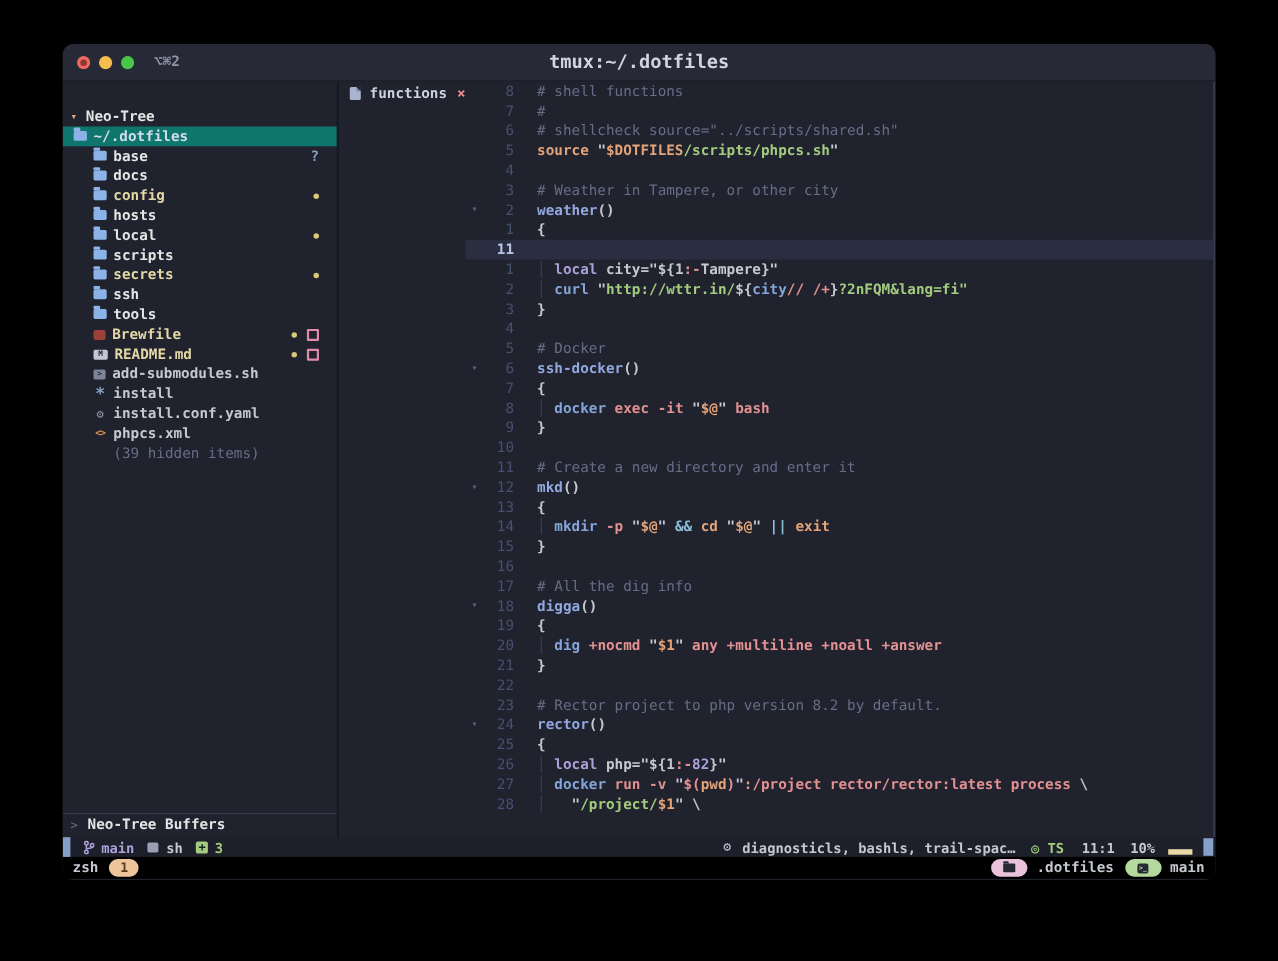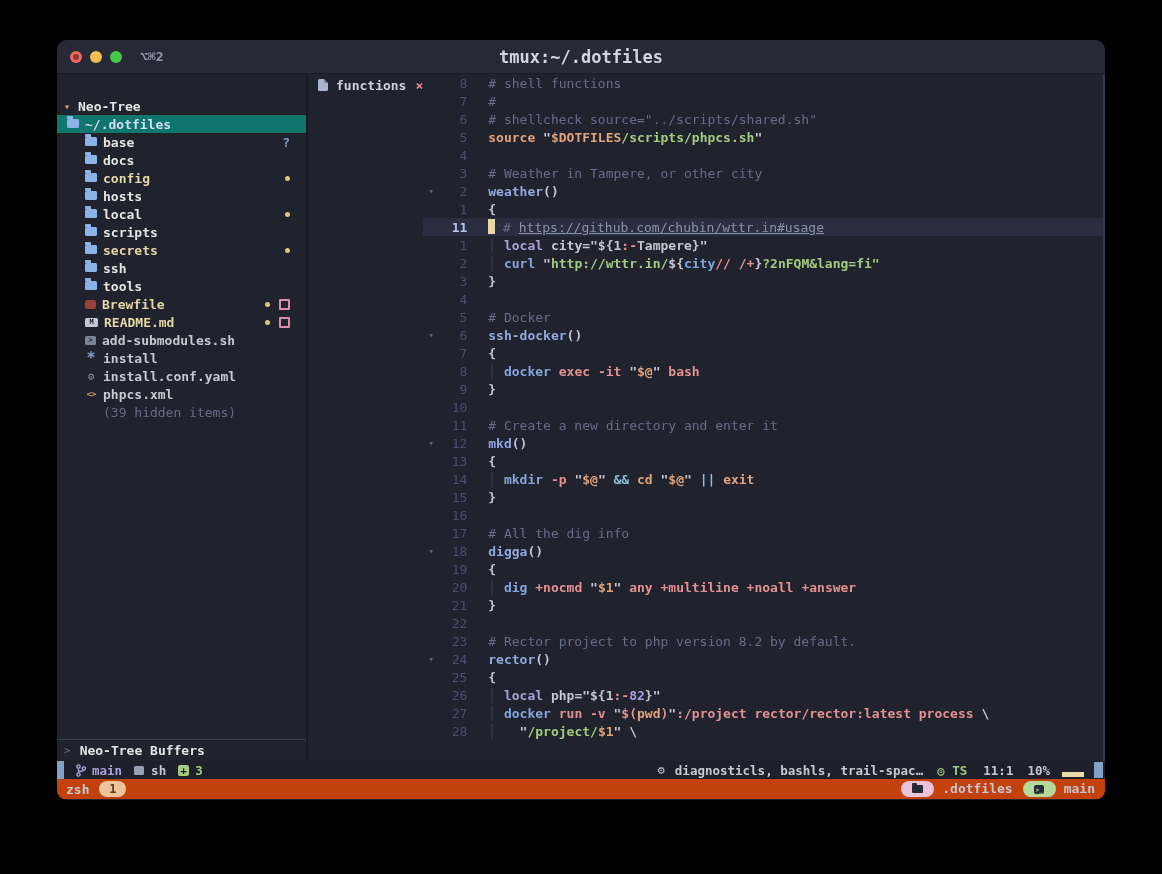--- a/index.html
+++ b/index.html
@@ -97,25 +97,25 @@
   .sl-add{color:#a3cc7e;}
   #sl-right{margin-left:auto;display:flex;align-items:center;}
   .sl-gear{color:#c0c4d0;font-size:12px;margin-right:10px;}
   .sl-lsp{color:#c6c8d1;}
   .sl-ts{color:#a3cc7e;margin-left:14px;}
   .sl-pos{color:#c6c8d1;margin-left:16px;}
   .sl-pct{color:#c6c8d1;margin-left:14px;}
   .creambar{width:22px;height:5px;background:#ecd9a8;margin-left:12px;margin-top:8px;}
   .rblock{width:9px;height:16px;background:#84a0c6;margin-left:10px;margin-right:2px;}
   
-  #tmuxbar{height:20px;background:#c2410c;display:flex;align-items:center;font-size:13px;font-weight:bold;}
+  #tmuxbar{height:20px;background:#000000;display:flex;align-items:center;font-size:13px;font-weight:bold;}
   #tmux-shell{color:#c6c8d1;margin-left:9px;}
   .pill{height:16px;border-radius:8px;display:flex;align-items:center;justify-content:center;}
   .pill-num{width:27px;background:#eec49a;color:#4a3категория;color:#573a20;font-size:12px;margin-left:10px;}
-  #tmux-right{margin-left:auto;display:flex;margin-right:10px;}
+  #tmux-right{margin-left:auto;display:flex;align-items:center;margin-right:10px;}
   .pill-ic{width:33px;}
   .pill-pink{background:#eac3da;}
   .pill-green{background:#b5d99d;}
   .tmux-label{color:#c6c8d1;margin-left:8px;}
   .pill-pink + .tmux-label{margin-right:10px;}
   .mini-folder{width:11px;height:8px;background:#272936;border-radius:1px;position:relative;}
   .mini-folder::before{content:"";position:absolute;top:-2px;left:0;width:5px;height:2px;background:#272936;border-radius:1px 1px 0 0;}
   .mini-term{width:10px;height:9px;background:#272936;border-radius:2px;color:#b5d99d;font-size:6px;line-height:9px;text-align:center;}
   .mini-term::after{content:">_";}
 </style>
@@ -246,21 +246,21 @@
       </div>
       <div id="code">
           <div class="crow"><span class="fold"></span><span class="lnum">8</span><span class="ltext"><span class="tk-c"># shell functions</span></span></div>
           <div class="crow"><span class="fold"></span><span class="lnum">7</span><span class="ltext"><span class="tk-c">#</span></span></div>
           <div class="crow"><span class="fold"></span><span class="lnum">6</span><span class="ltext"><span class="tk-c"># shellcheck source="../scripts/shared.sh"</span></span></div>
           <div class="crow"><span class="fold"></span><span class="lnum">5</span><span class="ltext"><span class="tk-x">source</span><span class="tk-p"> "</span><span class="tk-v">$DOTFILES</span><span class="tk-s">/scripts/phpcs.sh</span><span class="tk-p">"</span></span></div>
           <div class="crow"><span class="fold"></span><span class="lnum">4</span><span class="ltext"></span></div>
           <div class="crow"><span class="fold"></span><span class="lnum">3</span><span class="ltext"><span class="tk-c"># Weather in Tampere, or other city</span></span></div>
           <div class="crow"><span class="fold">▾</span><span class="lnum">2</span><span class="ltext"><span class="tk-f">weather</span><span class="tk-p">()</span></span></div>
           <div class="crow"><span class="fold"></span><span class="lnum">1</span><span class="ltext"><span class="tk-p">{</span></span></div>
-          <div class="crow cl"><span class="fold"></span><span class="lnum">11</span><span class="ltext"><span class="cursorblk"></span><span class="tk-p"> </span><span class="tk-c"># </span><span class="tk-u">https://github.com/chubin/wttr.in#usage</span></span></div>
+          <div class="crow cl"><span class="fold"></span><span class="lnum">11</span></div>
           <div class="crow"><span class="fold"></span><span class="lnum">1</span><span class="ltext"><span class="tk-g">│ </span><span class="tk-k">local</span><span class="tk-p"> city=</span><span class="tk-p">"${1</span><span class="tk-o">:-</span><span class="tk-p">Tampere</span><span class="tk-p">}"</span></span></div>
           <div class="crow"><span class="fold"></span><span class="lnum">2</span><span class="ltext"><span class="tk-g">│ </span><span class="tk-b">curl</span><span class="tk-p"> "</span><span class="tk-s">http://wttr.in/</span><span class="tk-p">${</span><span class="tk-b">city</span><span class="tk-o">// /+</span><span class="tk-p">}</span><span class="tk-s">?2nFQM&amp;lang=fi"</span></span></div>
           <div class="crow"><span class="fold"></span><span class="lnum">3</span><span class="ltext"><span class="tk-p">}</span></span></div>
           <div class="crow"><span class="fold"></span><span class="lnum">4</span><span class="ltext"></span></div>
           <div class="crow"><span class="fold"></span><span class="lnum">5</span><span class="ltext"><span class="tk-c"># Docker</span></span></div>
           <div class="crow"><span class="fold">▾</span><span class="lnum">6</span><span class="ltext"><span class="tk-f">ssh-docker</span><span class="tk-p">()</span></span></div>
           <div class="crow"><span class="fold"></span><span class="lnum">7</span><span class="ltext"><span class="tk-p">{</span></span></div>
           <div class="crow"><span class="fold"></span><span class="lnum">8</span><span class="ltext"><span class="tk-g">│ </span><span class="tk-b">docker</span><span class="tk-p"> </span><span class="tk-o">exec</span><span class="tk-p"> </span><span class="tk-o">-it</span><span class="tk-p"> "</span><span class="tk-v">$@</span><span class="tk-p">" </span><span class="tk-o">bash</span></span></div>
           <div class="crow"><span class="fold"></span><span class="lnum">9</span><span class="ltext"><span class="tk-p">}</span></span></div>
           <div class="crow"><span class="fold"></span><span class="lnum">10</span><span class="ltext"></span></div>

